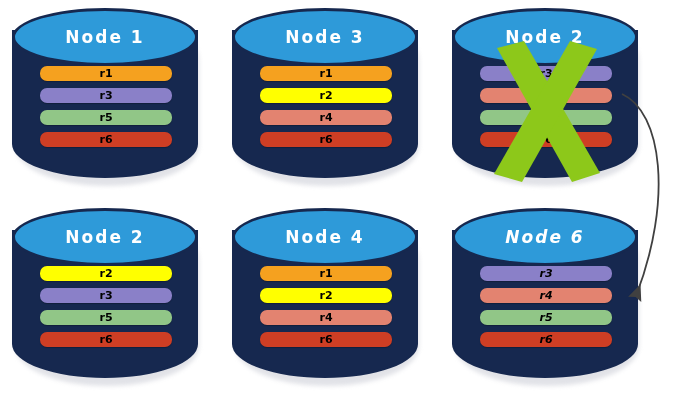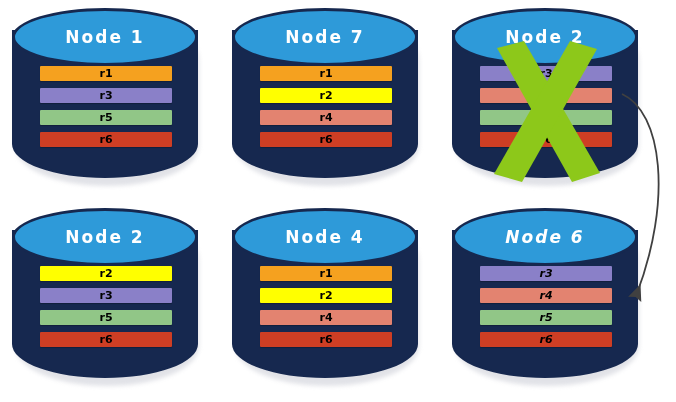--- a/index.html
+++ b/index.html
@@ -80,21 +80,21 @@
   .records {
     position: absolute;
     left: 28px;
     top: 58px;
     width: 132px;
     z-index: 3;
   }
   .rec {
     height: 15px;
     margin-bottom: 7px;
-    border-radius: 1px;
+    border-radius: 7px;
     display: flex;
     align-items: center;
     justify-content: center;
     font-size: 11px;
     font-weight: bold;
     color: #000000;
     line-height: 1;
     box-shadow: 0 1px 1px rgba(0,0,0,.25);
   }
   
@@ -129,21 +129,21 @@
         <div class="rec" style="background: rgb(245, 161, 31);">r1</div>
         <div class="rec" style="background: rgb(138, 128, 200);">r3</div>
         <div class="rec" style="background: rgb(145, 198, 135);">r5</div>
         <div class="rec" style="background: rgb(206, 62, 36);">r6</div>
       </div>
     </div>
     <div class="node" style="left: 232px; top: 8px;">
       <div class="cyl-shadow"></div>
       <div class="cyl-body"></div>
       <div class="cyl-top"></div>
-      <div class="node-title">Node 7</div>
+      <div class="node-title">Node 3</div>
       <div class="records">
         <div class="rec" style="background: rgb(245, 161, 31);">r1</div>
         <div class="rec" style="background: rgb(255, 255, 0);">r2</div>
         <div class="rec" style="background: rgb(227, 131, 112);">r4</div>
         <div class="rec" style="background: rgb(206, 62, 36);">r6</div>
       </div>
     </div>
     <div class="node" style="left: 452px; top: 8px;">
       <div class="cyl-shadow"></div>
       <div class="cyl-body"></div>

